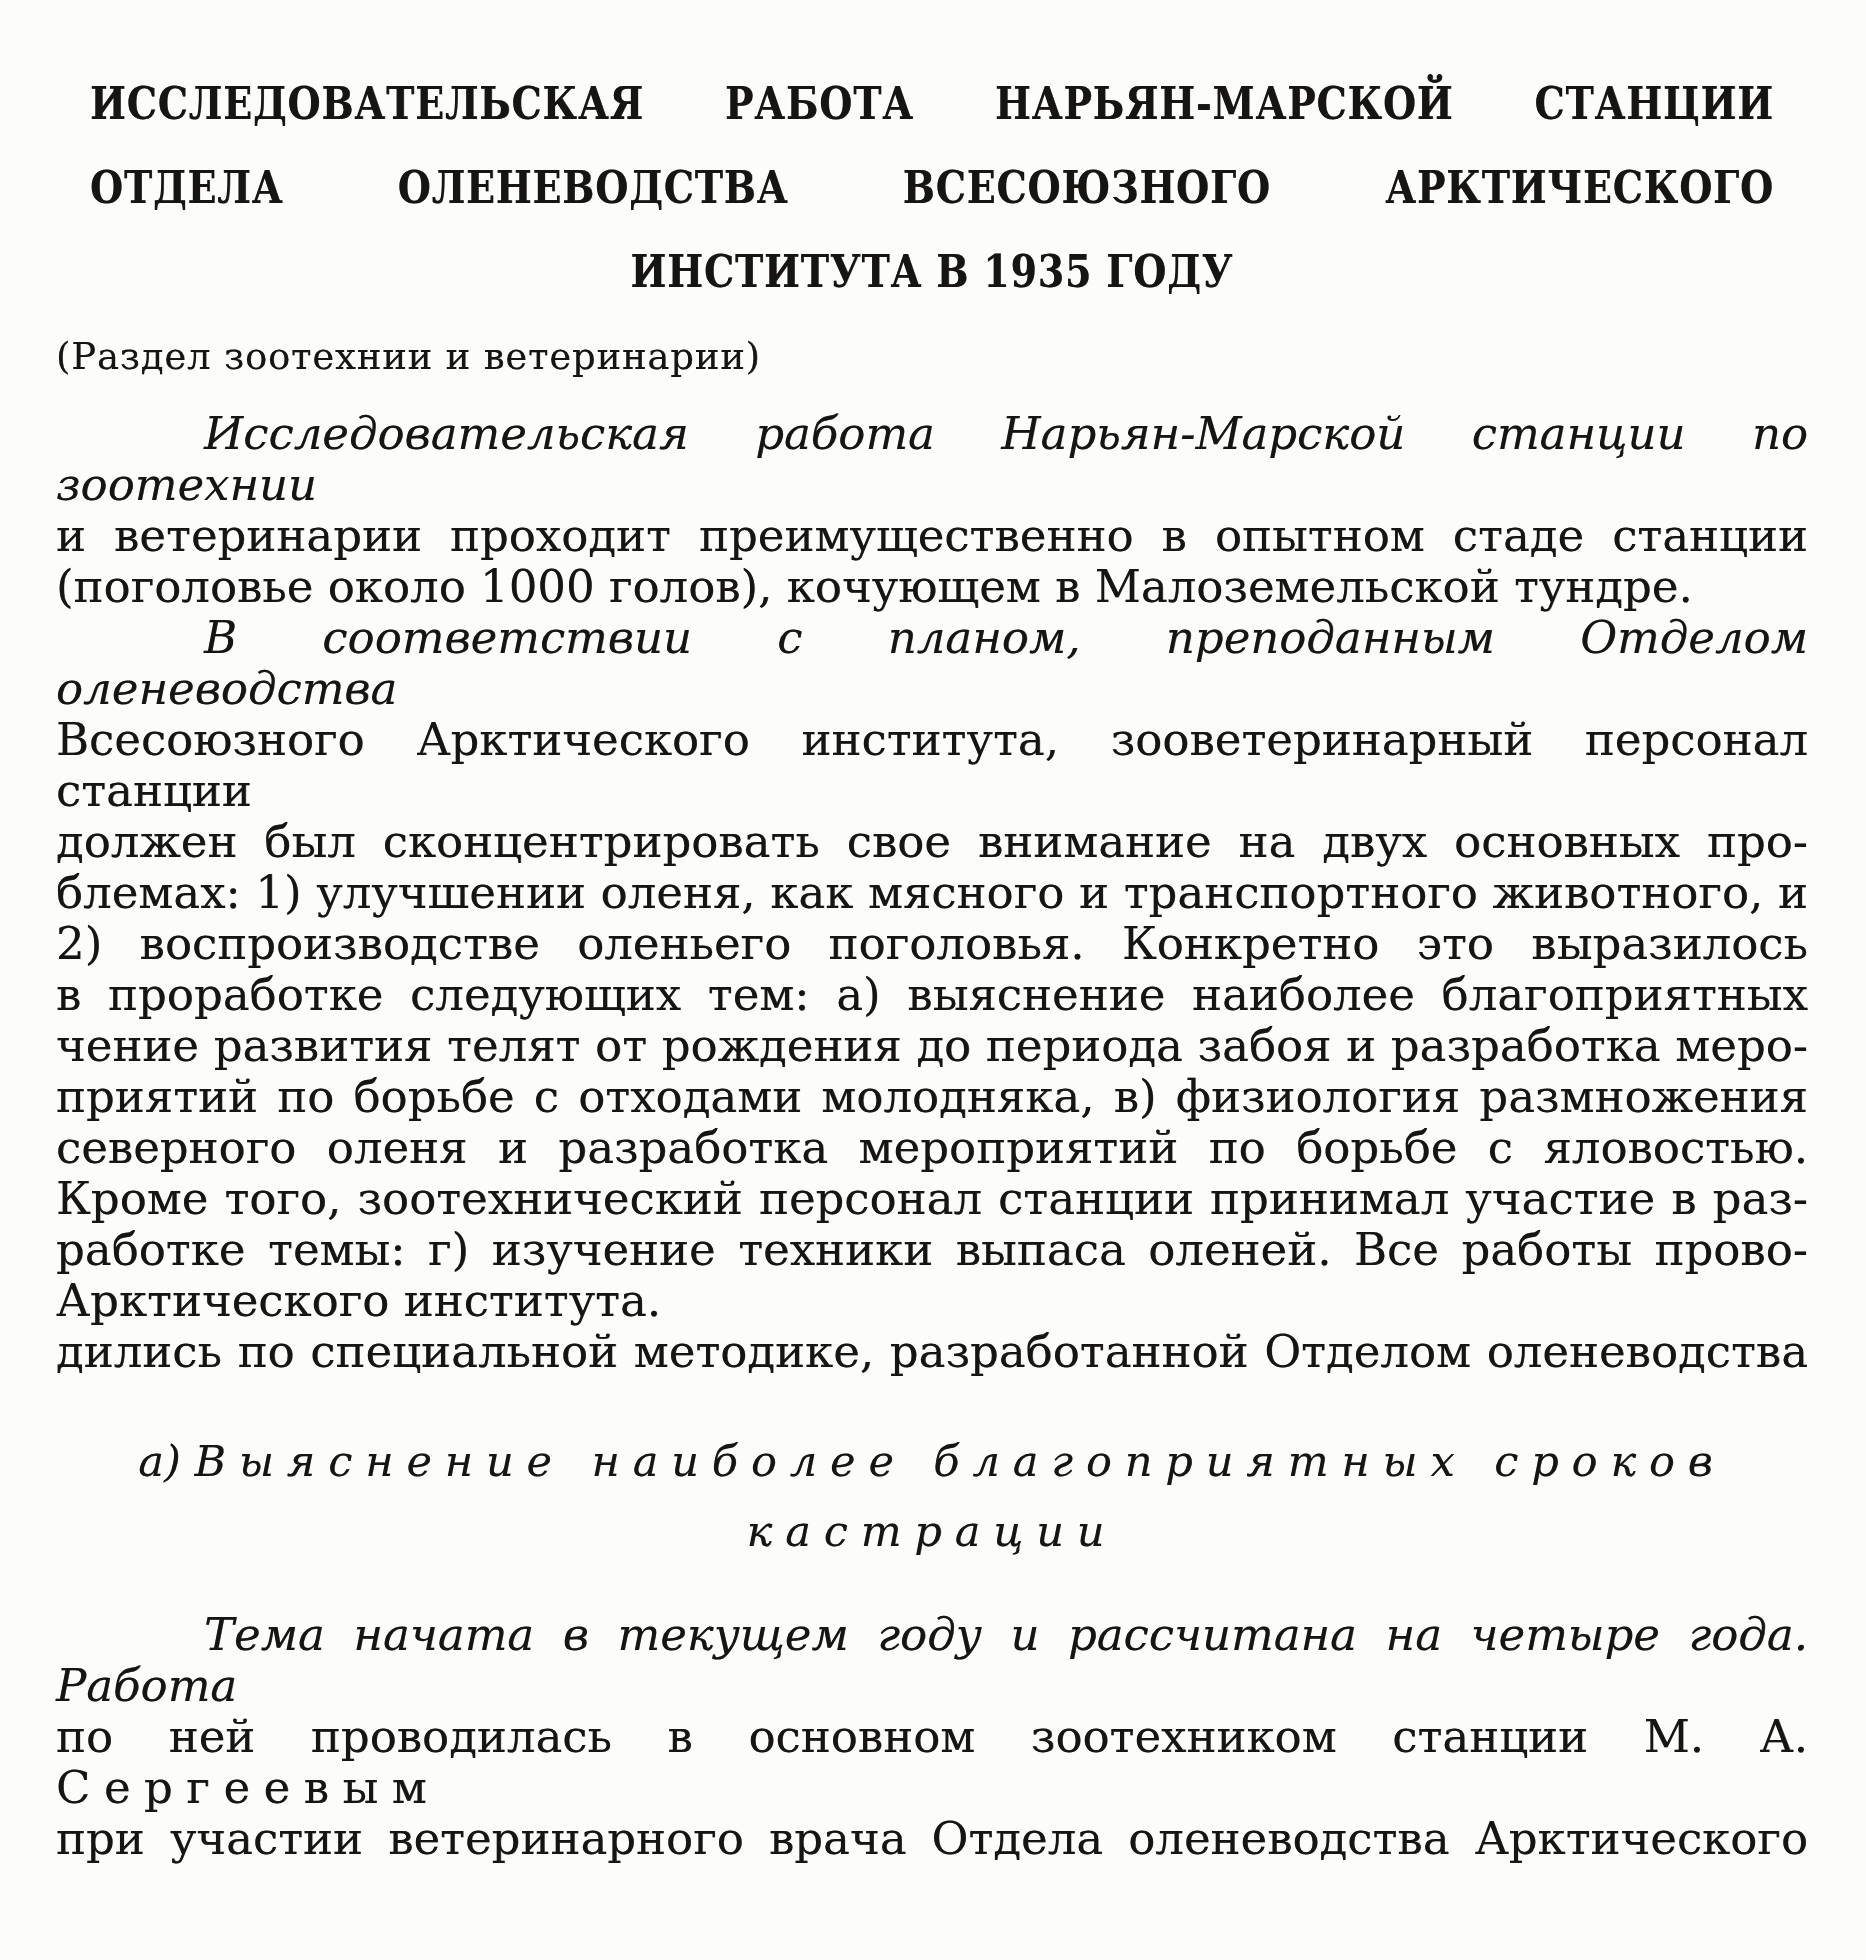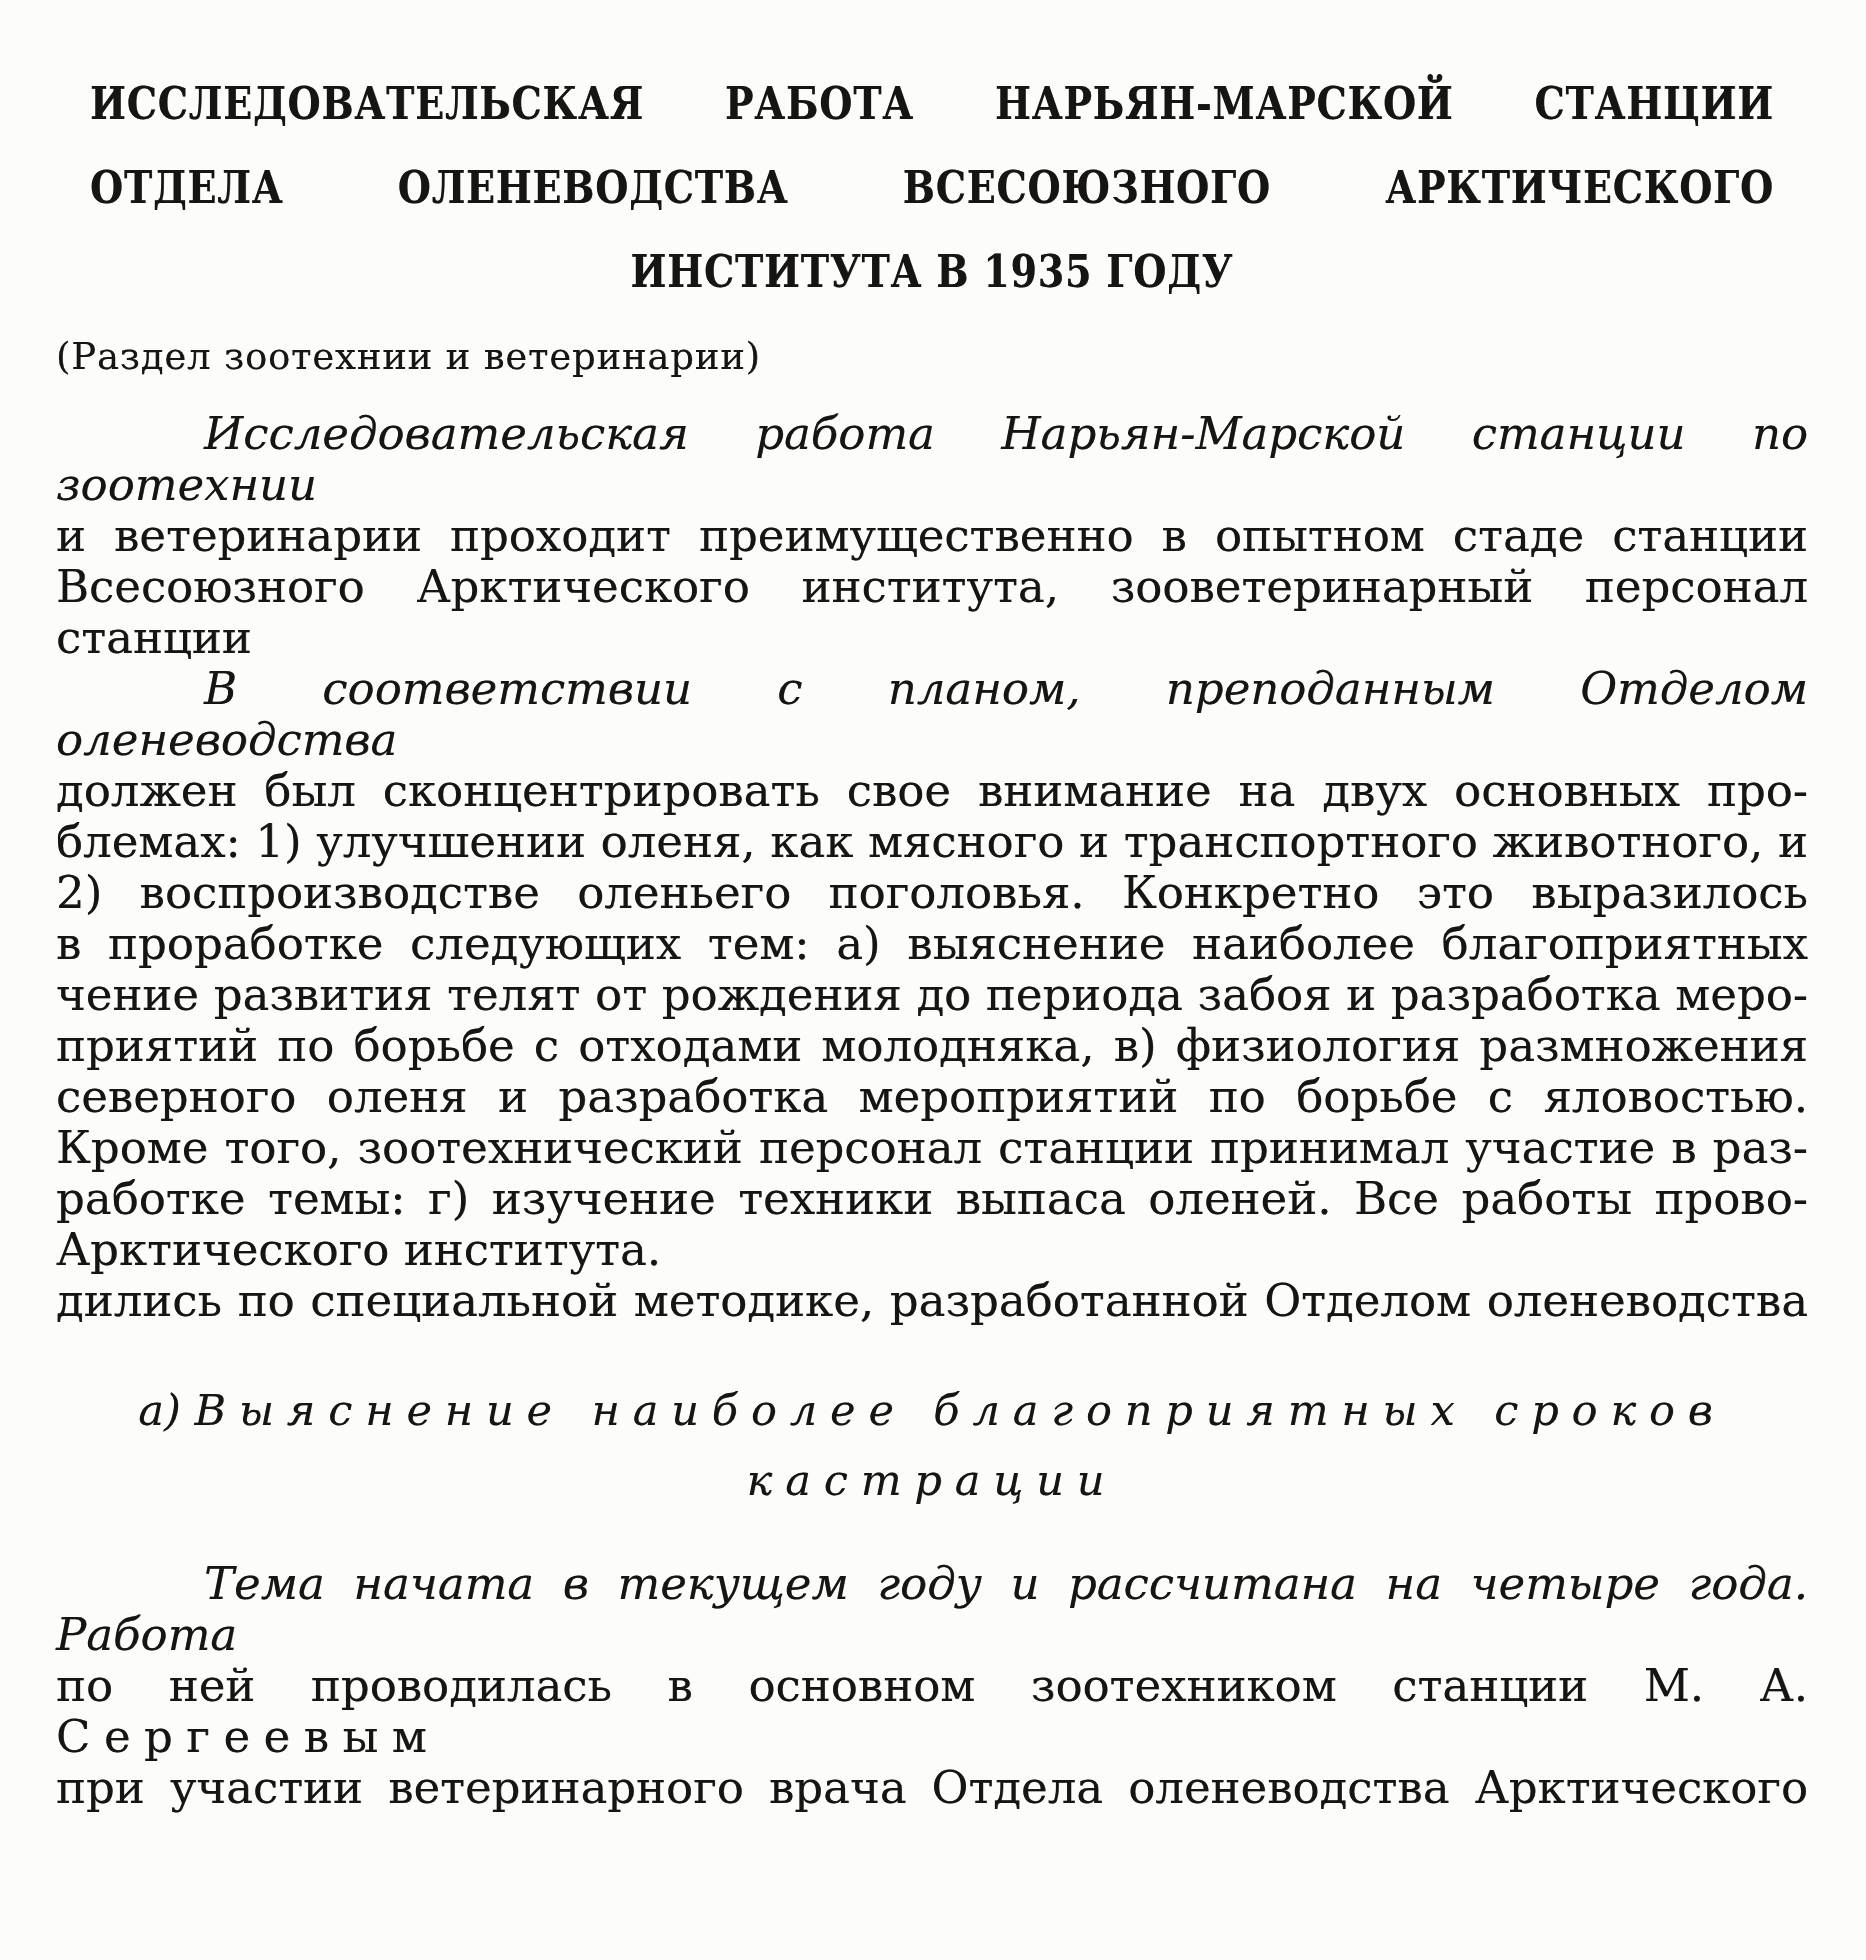--- a/index.html
+++ b/index.html
@@ -89,24 +89,25 @@
         <div class="title-line">ИССЛЕДОВАТЕЛЬСКАЯ РАБОТА НАРЬЯН-МАРСКОЙ СТАНЦИИ</div>
         <div class="title-line">ОТДЕЛА ОЛЕНЕВОДСТВА ВСЕСОЮЗНОГО АРКТИЧЕСКОГО</div>
         <div class="title-line center">ИНСТИТУТА В 1935 ГОДУ</div>
       </h1>
     <div class="subtitle">(Раздел зоотехнии и ветеринарии)</div>
   </header>
   <section class="bodytext">
       <div class="para">
         <div class="line ln-indent"><span>Исследовательская работа Нарьян-Марской станции по зоотехнии</span></div>
         <div class="line"><span>и ветеринарии проходит преимущественно в опытном стаде станции</span></div>
+        <div class="line ln-left"><span>(поголовье около 1000 голов), кочующем в Малоземельской тундре.</span></div>
       </div>
       <div class="para">
+        <div class="line ln-indent"><span>В соответствии с планом, преподанным Отделом оленеводства</span></div>
         <div class="line"><span>Всесоюзного Арктического института, зооветеринарный персонал станции</span></div>
-        <div class="line ln-indent"><span>В соответствии с планом, преподанным Отделом оленеводства</span></div>
         <div class="line"><span>должен был сконцентрировать свое внимание на двух основных про-</span></div>
         <div class="line"><span>блемах: 1) улучшении оленя, как мясного и транспортного животного, и</span></div>
         <div class="line"><span>2) воспроизводстве оленьего поголовья. Конкретно это выразилось</span></div>
         <div class="line"><span>в проработке следующих тем: а) выяснение наиболее благоприятных</span></div>
         <div class="line"><span>чение развития телят от рождения до периода забоя и разработка меро-</span></div>
         <div class="line"><span>приятий по борьбе с отходами молодняка, в) физиология размножения</span></div>
         <div class="line"><span>северного оленя и разработка мероприятий по борьбе с яловостью.</span></div>
         <div class="line"><span>Кроме того, зоотехнический персонал станции принимал участие в раз-</span></div>
         <div class="line"><span>работке темы: г) изучение техники выпаса оленей. Все работы прово-</span></div>
         <div class="line ln-left"><span>Арктического института.</span></div>

